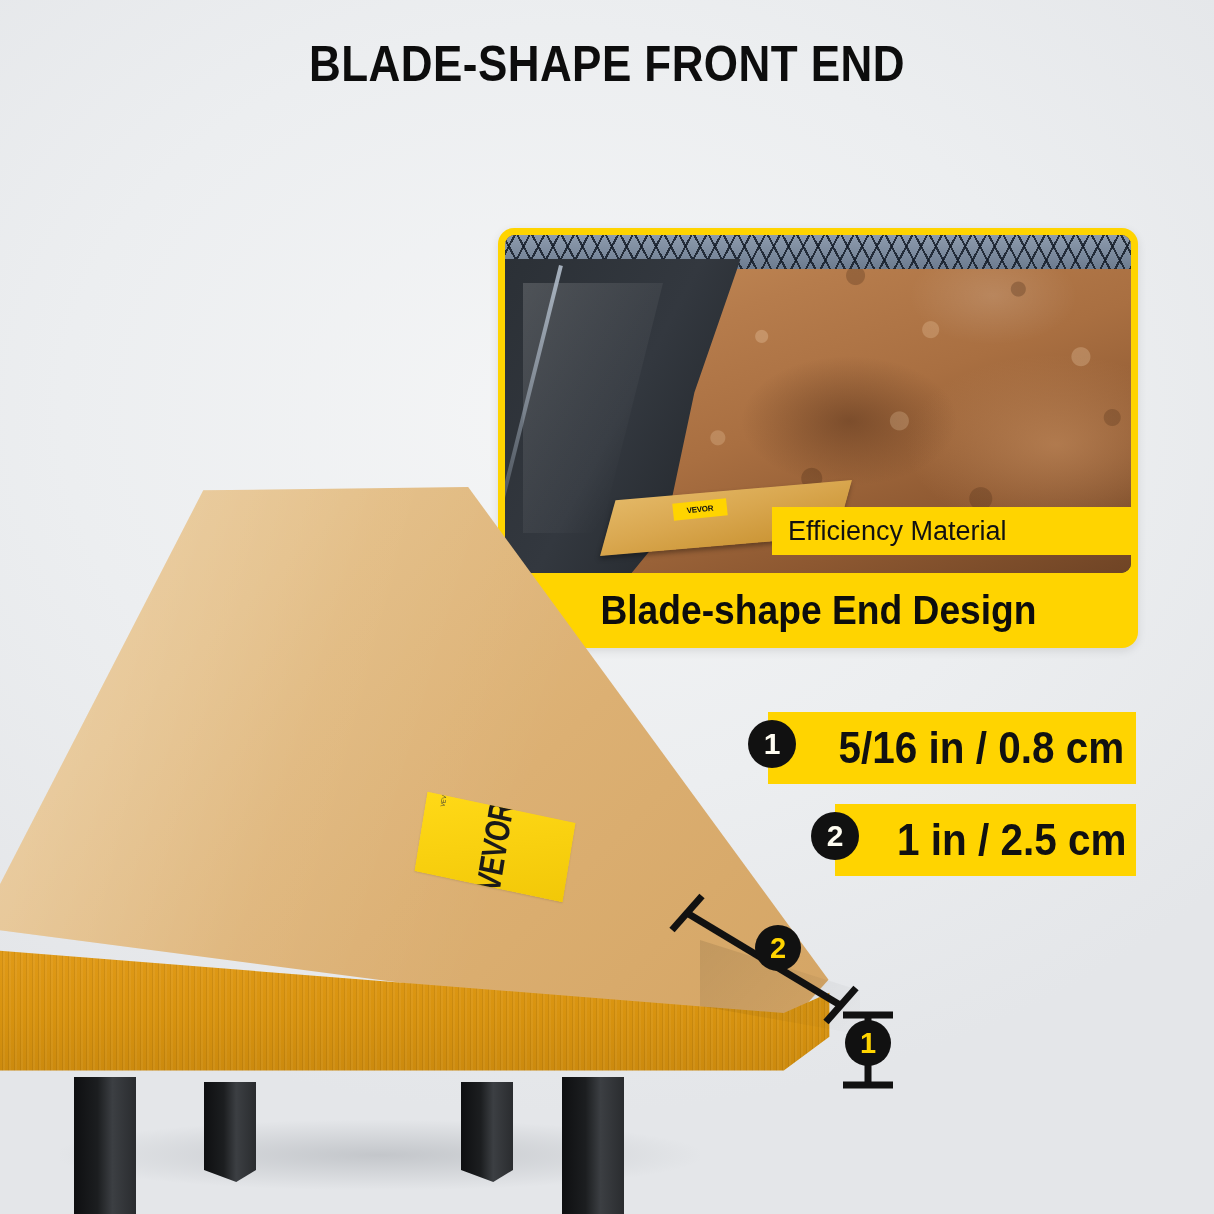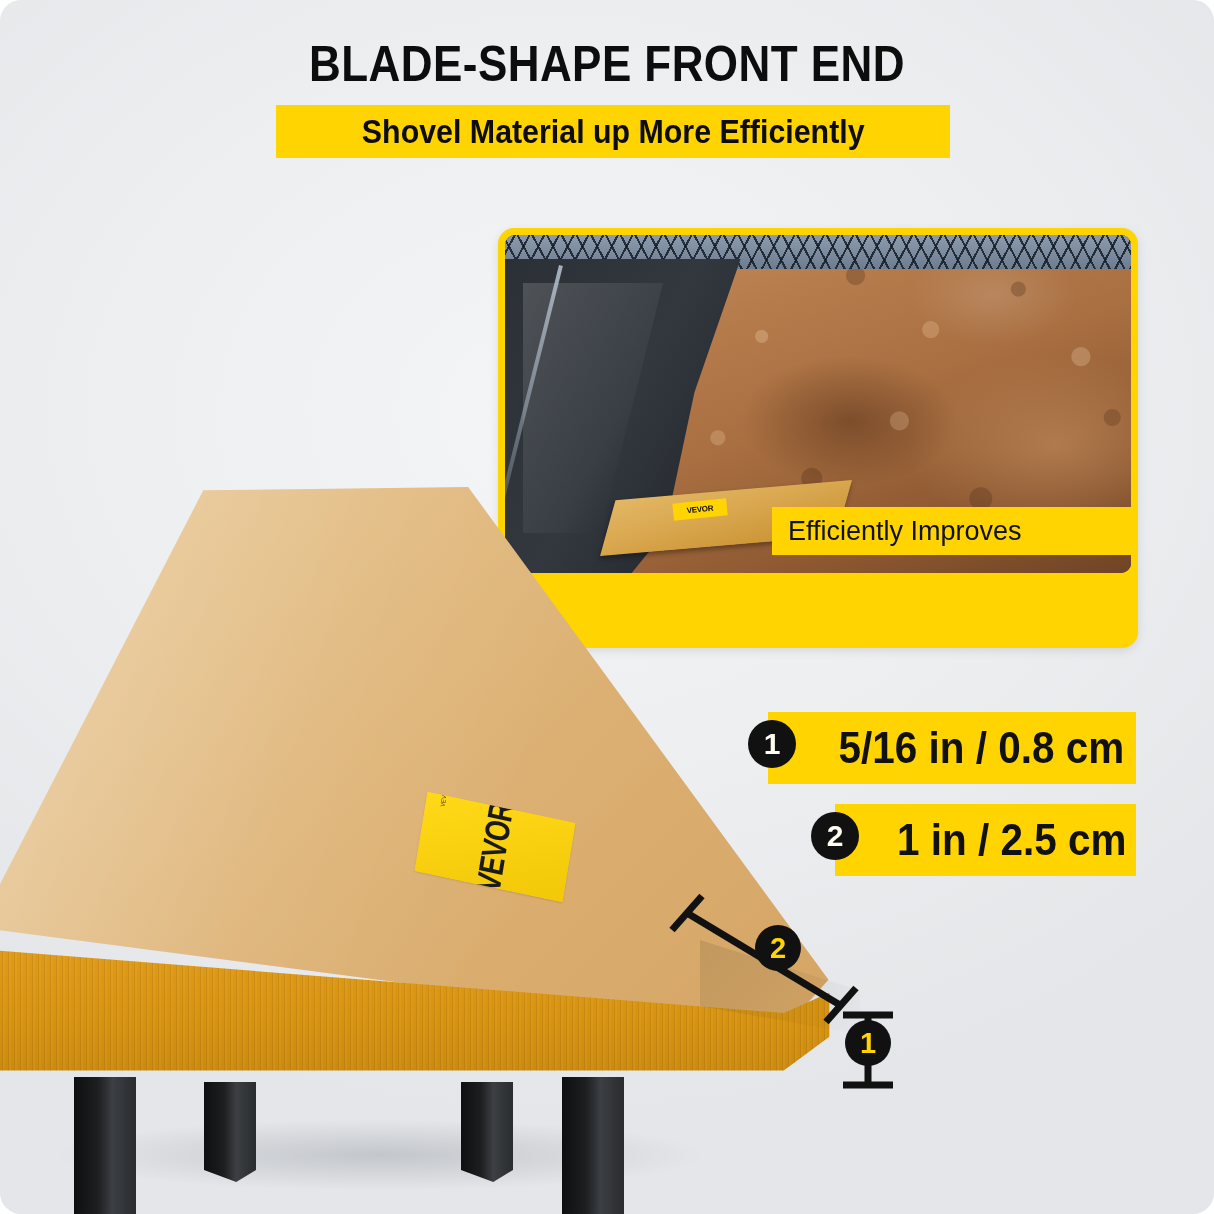--- a/index.html
+++ b/index.html
@@ -12,21 +12,20 @@
   }
 
   
   .stage {
     position: relative;
     width: 1214px;
     height: 1214px;
     overflow: hidden;
     background:
       radial-gradient(ellipse 900px 700px at 46% 34%, #f4f5f6 0%, #eceef0 55%, #e4e6e9 100%);
-    border-radius: 21px;
   }
 
   
   .title {
     position: absolute;
     left: 0;
     top: 35px;
     width: 1214px;
     text-align: center;
     font-family: "Liberation Sans Narrow", "Liberation Sans", sans-serif;
@@ -368,41 +367,41 @@
   #dim-dot-2 { left: 755px; top: 925px; }
   #dim-dot-1 { left: 845px; top: 1020px; }
 </style>
 </head>
 <body>
 
 <div class="stage">
 
   <div class="title">BLADE-SHAPE FRONT END</div>
 
-  <div class="subtitle-bar">
-    <span>Shovel Material up More Efficiently</span>
-  </div>
 
   <div class="photo-panel">
 
     <div class="photo-window">
       <div class="soil"></div>
       <div class="soil-grain"></div>
       <div class="fence"></div>
       <div class="bucket"></div>
       <div class="bucket-rib"></div>
       <div class="bucket-edge"></div>
       <div class="blade-plate"></div>
       <div class="blade-sticker">VEVOR</div>
 
       <div class="efficiency-tag">
-        <span>Efficiently Improves</span>
+        <span>Efficiency Material</span>
       </div>
     </div>
 
+    <div class="panel-footer">
+      <span>Blade-shape End Design</span>
+    </div>
   </div>
 
   <div class="legend-row" id="legend-1">
     <div class="legend-bar">
       <span>5/16 in / 0.8 cm</span>
     </div>
     <div class="legend-dot">1</div>
   </div>
 
   <div class="legend-row" id="legend-2">

